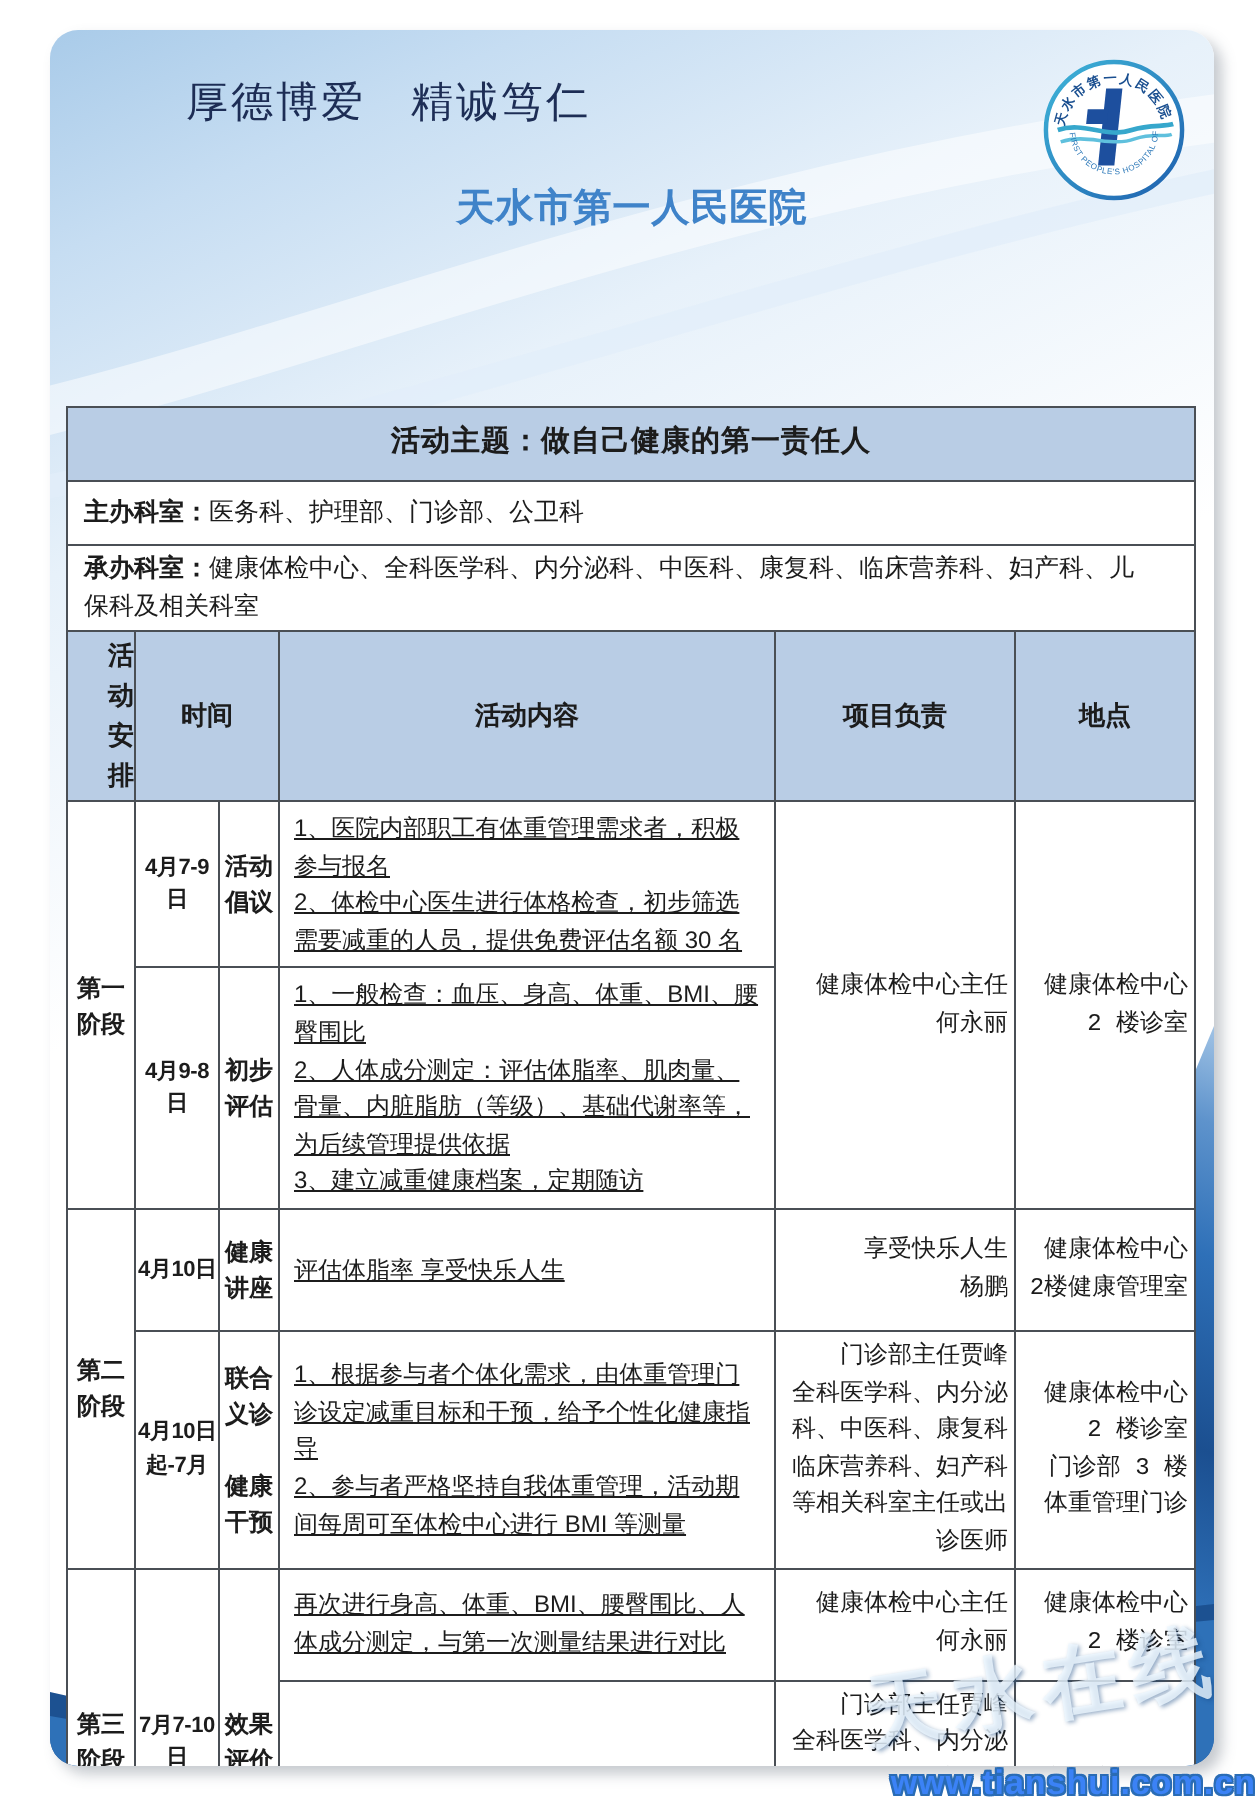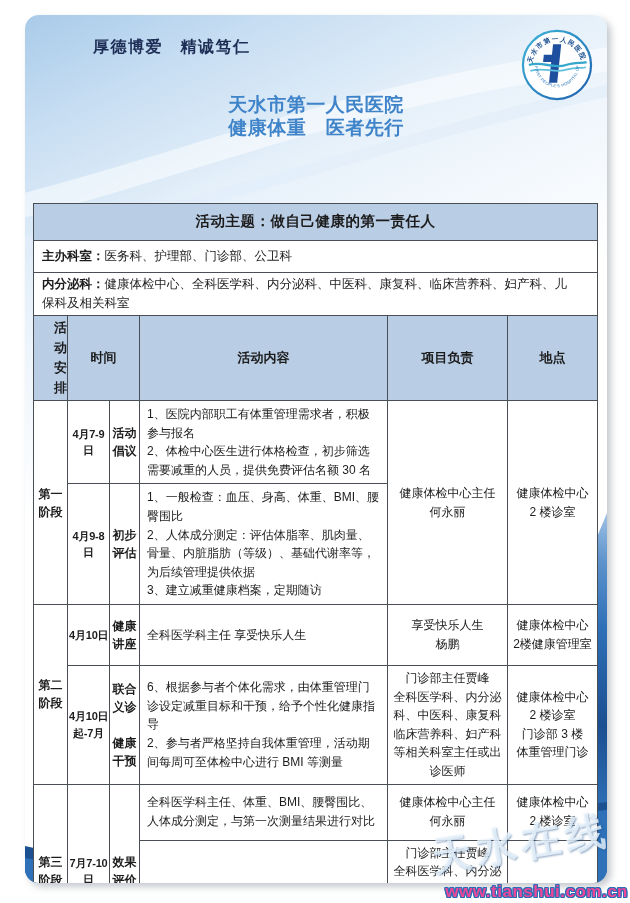--- a/index.html
+++ b/index.html
@@ -16,21 +16,21 @@
   }
   .top-decor{position:absolute;left:0;top:0;width:582px;height:240px;z-index:0;}
   .right-band{
     position:absolute;right:0;top:492px;width:15px;height:300px;z-index:0;
     background:linear-gradient(200deg,#a9c9e8 0%,#5e93cc 18%,#2e70b8 40%,#1b4f90 72%,#2e70b8 100%);
     clip-path:polygon(100% 2%,100% 100%,0 100%,0 14%);
   }
   .bottom-decor{position:absolute;left:0;bottom:0;width:582px;height:85px;z-index:1;}
   .slogan{
     position:absolute;left:68px;top:22px;z-index:3;
-    font-size:16px;font-weight:bold;color:#1d2d55;letter-spacing:1.5px;
+    font-size:21px;font-weight:normal;color:#1d2d55;letter-spacing:1.5px;
   }
   .logo{position:absolute;right:13px;top:13px;width:74px;height:74px;z-index:3;}
   .titles{
     position:absolute;left:0;top:79px;width:100%;z-index:3;text-align:center;
     font-size:19px;font-weight:bold;color:#3f83c9;line-height:22.5px;letter-spacing:0.5px;
   }
   .main-table{
     position:absolute;left:8px;top:188px;width:564px;z-index:2;
     border-collapse:collapse;table-layout:fixed;background:#ffffff;
   }
@@ -45,33 +45,33 @@
   td.orgrow{font-size:12.5px;text-align:left;padding-left:8px;margin-top:48px;}
   td.orgrow b{font-weight:bold;}
   td.th{
     background:#b9cde5;text-align:center;font-weight:bold;font-size:13px;white-space:pre-line;line-height:1.55;
   }
   td.phase,td.time,td.tag{
     text-align:center;font-weight:bold;white-space:pre-line;padding:12px 1px;
   }
   td.time{font-size:11px;word-break:keep-all;letter-spacing:-0.2px;}
   td.phase,td.tag{font-size:12px;}
-  td.content{text-align:left;white-space:pre-line;padding:4px 7px;line-height:1.55;}
-  td.owner,td.place{text-align:center;white-space:pre-line;line-height:1.55;padding:3px 3px;}
+  td.content{text-align:left;white-space:pre-line;padding:4px 7px;line-height:1.55;text-decoration:underline;}
+  td.owner,td.place{text-align:right;white-space:pre-line;line-height:1.55;padding:3px 3px;font-family:Liberation Mono, monospace;}
   .watermark{
     position:absolute;right:-4px;bottom:12px;z-index:4;
     transform:rotate(-9deg);transform-origin:center;
     font-size:40px;font-weight:bold;letter-spacing:5px;
     color:rgba(238,247,255,0.8);
     text-shadow:1px 1px 2px rgba(23,70,128,0.45);
     white-space:nowrap;
   }
   .site-url{
     position:absolute;right:2px;top:882px;z-index:5;
-    font-size:17px;font-weight:bold;color:#ec4899;letter-spacing:0.5px;
+    font-size:17px;font-weight:bold;color:#3b82f6;letter-spacing:0.5px;
     text-shadow:
       -1px -1px 0 #2a6cb5, 1px -1px 0 #2a6cb5,
       -1px  1px 0 #2a6cb5, 1px  1px 0 #2a6cb5,
        0 -1px 0 #2a6cb5, 0 1px 0 #2a6cb5,
       -1px 0 0 #2a6cb5, 1px 0 0 #2a6cb5;
   }
 </style>
 </head>
 <body>
 
@@ -111,41 +111,40 @@
     </g>
     <path d="M12,50 C30,44 45,56 62,50 C74,46 84,48 90,46" stroke="#36a7cc" stroke-width="3.2" fill="none"></path>
     <path d="M14,58 C32,52 48,62 64,56 C76,52 84,55 89,53" stroke="#5fc0dd" stroke-width="2.4" fill="none"></path>
     <text font-size="5.5" fill="#2a77b8" letter-spacing="0.4">
       <textPath href="#arcBot" startOffset="2%">FIRST PEOPLE'S HOSPITAL OF TIANSHUI</textPath>
     </text>
   </svg>
 
   <div class="titles">
     <div>天水市第一人民医院</div>
-    <div>健康体重　医者先行</div>
   </div>
 
   <table class="main-table">
     <colgroup>
       <col style="width:34px">
         <col style="width:42px">
         <col style="width:30px">
       <col style="width:248px">
         <col style="width:120px">
         <col style="width:90px">
     </colgroup>
     <tbody>
       <tr style="height:37px">
         <td colspan="6" class="theme">活动主题：做自己健康的第一责任人</td>
       </tr>
       <tr style="height:32px">
         <td colspan="6" class="orgrow"><b>主办科室：</b><span>医务科、护理部、门诊部、公卫科</span></td>
       </tr>
       <tr style="height:31px">
-        <td colspan="6" class="orgrow"><b>内分泌科：</b><span>健康体检中心、全科医学科、内分泌科、中医科、康复科、临床营养科、妇产科、儿保科及相关科室</span></td>
+        <td colspan="6" class="orgrow"><b>承办科室：</b><span>健康体检中心、全科医学科、内分泌科、中医科、康复科、临床营养科、妇产科、儿保科及相关科室</span></td>
       </tr>
       <tr style="height:42px">
         <td class="th">活动
 安排</td>
         <td class="th" colspan="2">时间</td>
         <td class="th">活动内容</td>
         <td class="th">项目负责</td>
         <td class="th">地点</td>
       </tr>
       <tr style="height:83px">
@@ -170,51 +169,51 @@
         <td class="content">1、一般检查：血压、身高、体重、BMI、腰臀围比
 2、人体成分测定：评估体脂率、肌肉量、骨量、内脏脂肪（等级）、基础代谢率等，为后续管理提供依据
 3、建立减重健康档案，定期随访</td>
       </tr>
       <tr style="height:37px">
         <td rowspan="2" class="phase">第二
 阶段</td>
         <td class="time">4月10日</td>
         <td class="tag">健康
 讲座</td>
-        <td class="content">全科医学科主任 享受快乐人生</td>
+        <td class="content">评估体脂率 享受快乐人生</td>
         <td class="owner">享受快乐人生
 杨鹏</td>
         <td class="place">健康体检中心
 2楼健康管理室</td>
       </tr>
       <tr style="height:88px">
         <td class="time">4月10日
 起-7月</td>
         <td class="tag">联合
 义诊
 
 健康
 干预</td>
-        <td class="content">6、根据参与者个体化需求，由体重管理门诊设定减重目标和干预，给予个性化健康指导
+        <td class="content">1、根据参与者个体化需求，由体重管理门诊设定减重目标和干预，给予个性化健康指导
 2、参与者严格坚持自我体重管理，活动期间每周可至体检中心进行 BMI 等测量</td>
         <td class="owner">门诊部主任贾峰
 全科医学科、内分泌科、中医科、康复科临床营养科、妇产科等相关科室主任或出诊医师</td>
         <td class="place">健康体检中心
 2 楼诊室
 门诊部 3 楼
 体重管理门诊</td>
       </tr>
       <tr style="height:56px">
         <td rowspan="2" class="phase">第三
 阶段</td>
         <td rowspan="2" class="time">7月7-10
 日</td>
         <td rowspan="2" class="tag">效果
 评价</td>
-        <td class="content">全科医学科主任、体重、BMI、腰臀围比、人体成分测定，与第一次测量结果进行对比</td>
+        <td class="content">再次进行身高、体重、BMI、腰臀围比、人体成分测定，与第一次测量结果进行对比</td>
         <td class="owner">健康体检中心主任
 何永丽</td>
         <td class="place">健康体检中心
 2 楼诊室</td>
       </tr>
       <tr style="height:101px">
         <td class="content">行为改善、心理认知、健康知识知晓率、体重控制成效、持续参与度等评价</td>
         <td class="owner">门诊部主任贾峰
 全科医学科、内分泌科、中医科、康复科临床营养科、妇产科等相关科室主任或出诊医师</td>
         <td class="place">门诊部 3 楼

